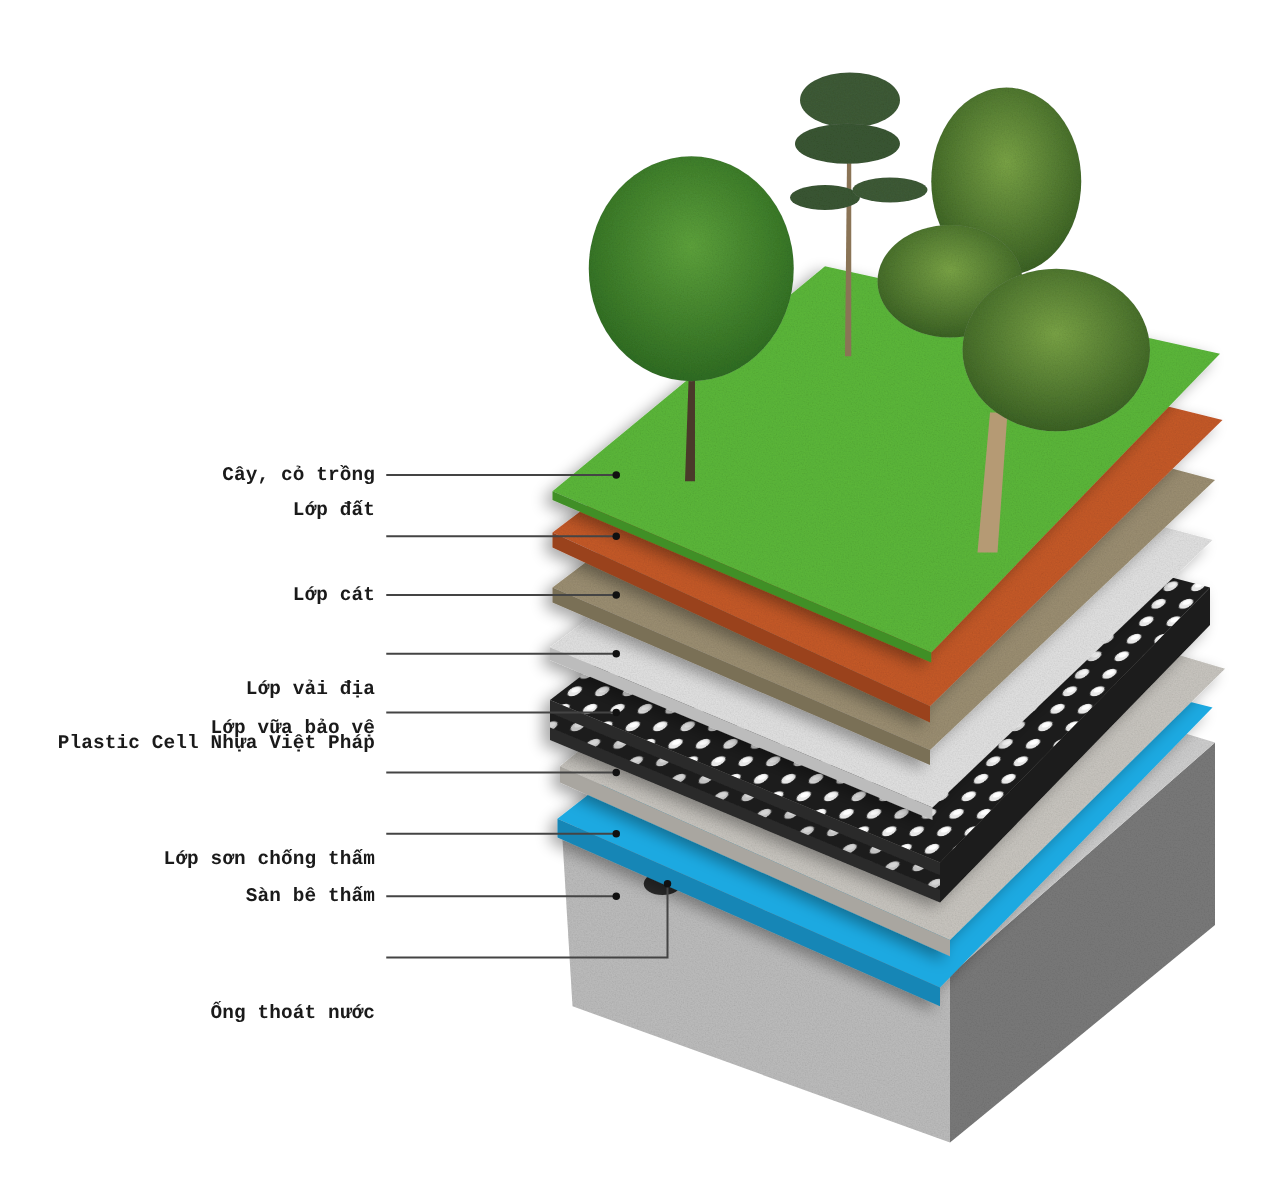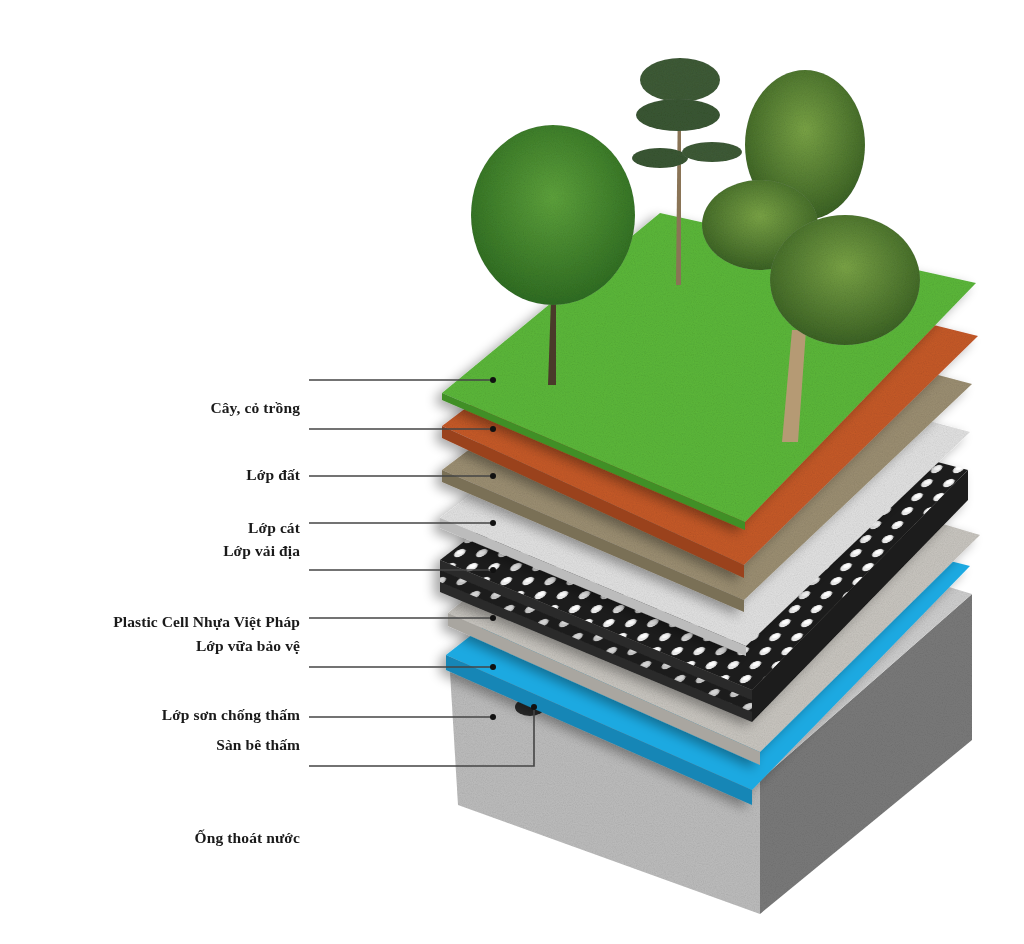--- a/index.html
+++ b/index.html
@@ -1,25 +1,24 @@
 <!DOCTYPE html>
 <html><head>
   <meta charset="utf-8">
   <style>
     html, body { margin: 0; padding: 0; background: #ffffff; }
     body { width: 1024px; height: 944px; position: relative; overflow: hidden;
            font-family: "DejaVu Sans", "Liberation Sans", sans-serif; }
     #diagram { position: absolute; left: 0; top: 0; width: 1024px; height: 944px; }
     .label {
       position: absolute; right: 724px; 
-      font-family: Liberation Serif, serif;
+      font-family: Liberation Mono, monospace;
       font-size: 15.5px; font-weight: bold; color: #1a1a1a;
       white-space: nowrap; line-height: 20px; transform: translateY(-10px);
       letter-spacing: 0.1px;
-      margin-top: 28px;
     }
   </style>
 </head>
 <body>
 
 <svg id="diagram" viewBox="0 0 1024 944" xmlns="http://www.w3.org/2000/svg">
   <defs>
     <filter id="noise" x="0" y="0" width="100%" height="100%">
       <feTurbulence type="fractalNoise" baseFrequency="0.9" numOctaves="2" seed="3" result="n"></feTurbulence>
       <feColorMatrix type="saturate" values="0"></feColorMatrix>
@@ -135,21 +134,21 @@
       <circle cx="493" cy="667" r="3" fill="#111"></circle>
       <path d="M309,717 L493,717" stroke="#444" stroke-width="1.6" fill="none"></path>
       <circle cx="493" cy="717" r="3" fill="#111"></circle>
       <path d="M309,766 L534,766 L534,707" stroke="#444" stroke-width="1.6" fill="none"></path>
       <circle cx="534" cy="707" r="3" fill="#111"></circle>
     </g>
 </svg>
 
 <div id="labels">
   <div class="label" style="top: 380px;">Cây, cỏ trồng</div>
-  <div class="label" style="top: 447px;">Lớp đất</div>
-  <div class="label" style="top: 500px; text-align: center;">Lớp cát</div>
-  <div class="label" style="top: 523px;">Lớp vải địa</div>
+  <div class="label" style="top: 408px;">Lớp đất</div>
+  <div class="label" style="top: 476px; text-align: center;">Lớp cát</div>
+  <div class="label" style="top: 551px;">Lớp vải địa</div>
   <div class="label" style="top: 594px;">Plastic Cell Nhựa Việt Pháp</div>
-  <div class="label" style="top: 618px;">Lớp vữa bảo vệ</div>
+  <div class="label" style="top: 582px;">Lớp vữa bảo vệ</div>
   <div class="label" style="top: 687px;">Lớp sơn chống thấm</div>
   <div class="label" style="top: 717px;">Sàn bê thấm</div>
   <div class="label" style="top: 810px;">Ống thoát nước</div>
 </div>
 
 </body></html>

